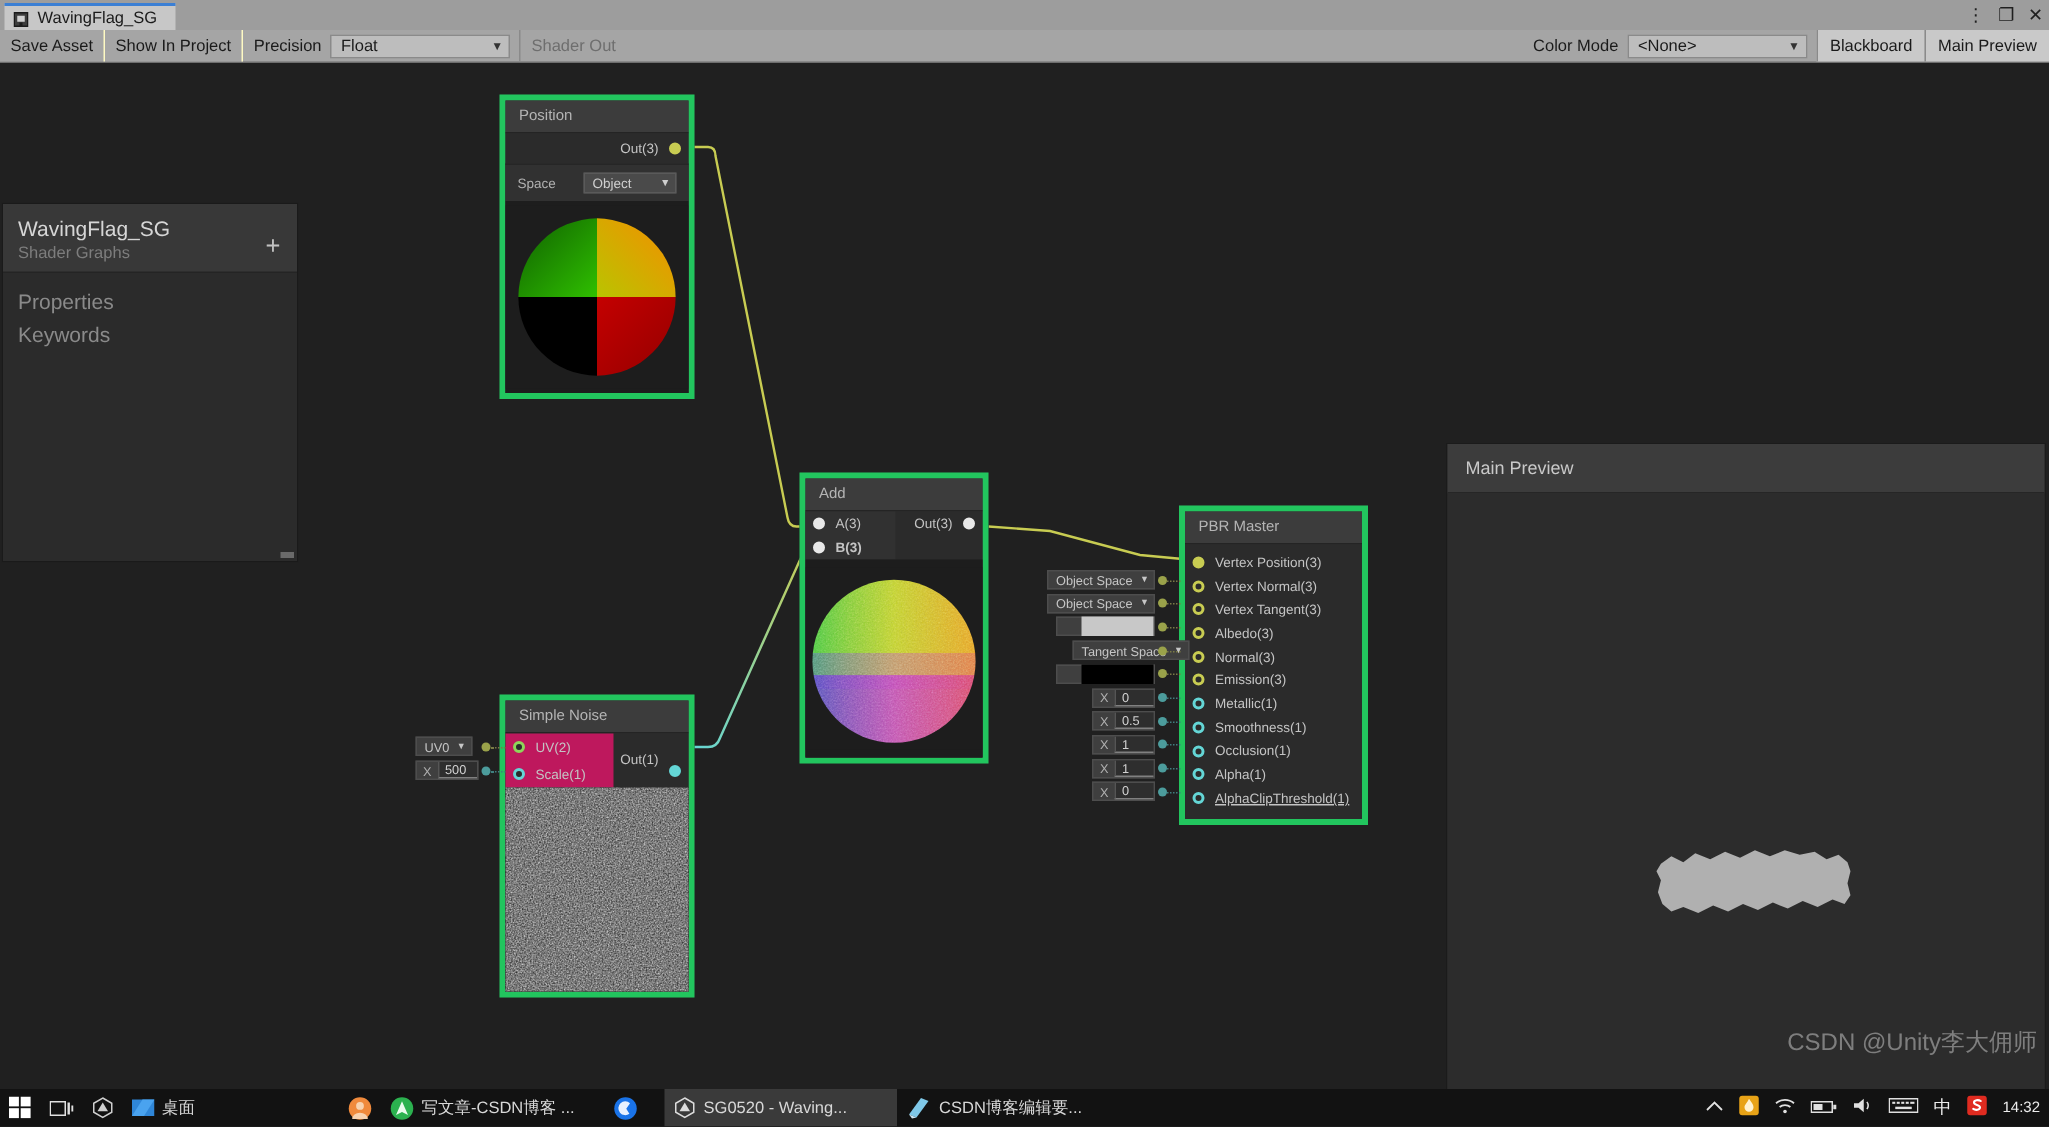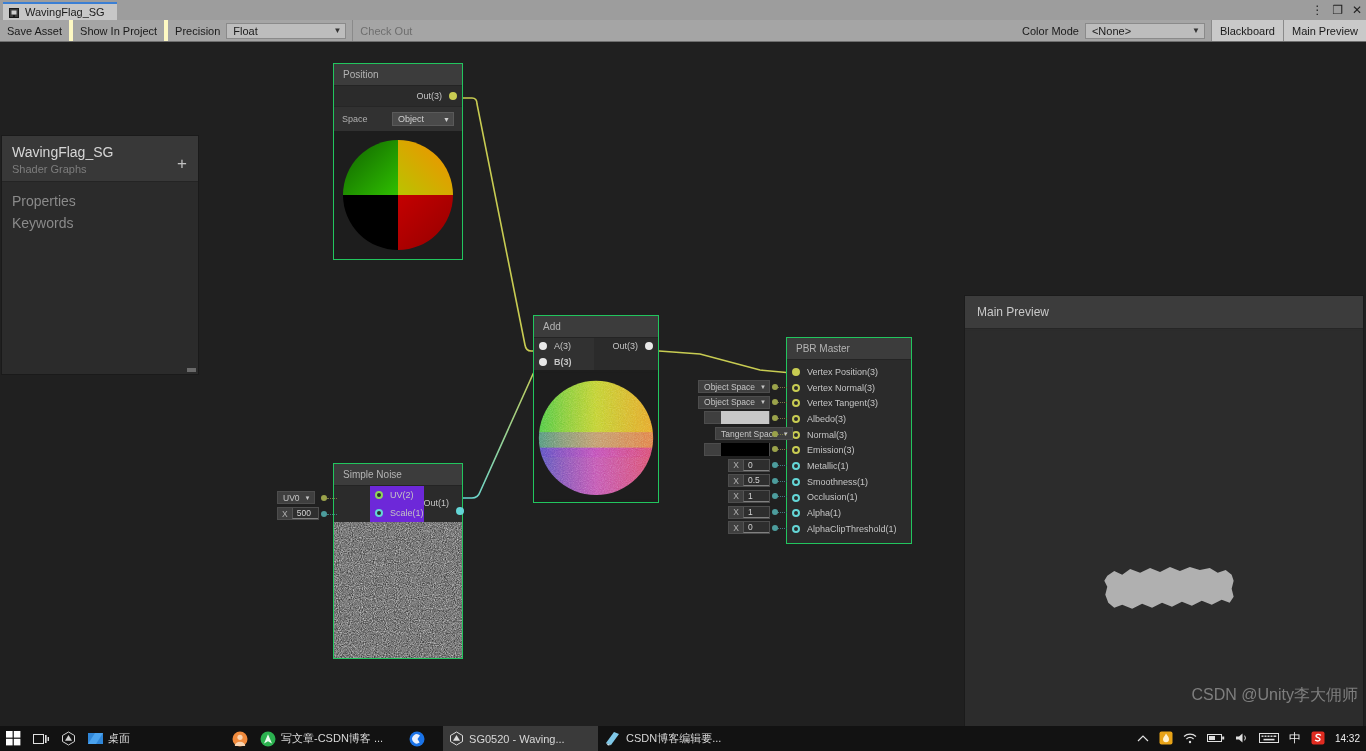--- a/index.html
+++ b/index.html
@@ -37,21 +37,21 @@
   
   .toolbar {
     position: absolute; left: 0; top: 20px; width: 1366px; height: 22px;
     background: #a5a5a5;
     border-bottom: 1px solid #6e6e6e;
     display: flex; align-items: stretch;
     font-size: 11px; color: #1a1a1a;
   }
   .tb-btn {
     display: flex; align-items: center; padding: 2px 7px;
-    border-right: 4px solid #fef9c3;
+    border-right: 1px solid #fef9c3;
     background: #a5a5a5;
     white-space: nowrap;
   }
   .tb-label {
     display: flex; align-items: center; padding: 0 6px 0 7px;
     white-space: nowrap;
   }
   .tb-dim { color: #6e6e6e; }
   .tb-popup {
     display: flex; align-items: center; justify-content: space-between;
@@ -92,21 +92,21 @@
     font-size: 17px; color: #c2c2c2; line-height: 1;
   }
   .bb-body { padding: 8px 10px; }
   .bb-row { font-size: 14px; color: #8a8a8a; padding: 3px 0; }
   .bb-resize {
     position: absolute; right: 2px; bottom: 2px; width: 9px; height: 4px;
     background: #6a6a6a;
   }
 
   
-  .node { position: absolute; background: #2b2b2b; border: 1px solid #22c55e; }
+  .node { position: absolute; background: #2b2b2b; border: 4px solid #22c55e; }
   .node-title {
     background: #3c3c3c; font-size: 10px; color: #b4b4b4;
     padding: 5px 9px 5px 9px; border-bottom: 1px solid #242424;
   }
   .node-body { background: #2b2b2b; }
   .slot-row {
     position: relative; display: flex; align-items: center;
     height: 16px; font-size: 9px; color: #c4c4c4;
   }
   .slot-row.out { justify-content: flex-end; padding-right: 20px; }
@@ -233,21 +233,21 @@
   <div class="toolbar">
     <div class="tb-btn">Save Asset</div>
     <div class="tb-btn">Show In Project</div>
     <div class="tb-label">Precision</div>
     <div style="display:flex;align-items:center;border-right:1px solid #8a8a8a;padding-right:6px;">
       <div class="tb-popup" style="width:118px;">
         <span>Float</span>
         <span class="caret">▼</span>
       </div>
     </div>
-    <div class="tb-label tb-dim">Check Out</div>
+    <div class="tb-label tb-dim">Shader Out</div>
 
     <div class="tb-right">
       <div class="tb-label">Color Mode</div>
       <div style="display:flex;align-items:center;padding-right:6px;">
         <div class="tb-popup" style="width:118px;">
           <span>&lt;None&gt;</span>
           <span class="caret">▼</span>
         </div>
       </div>
       <div class="tb-toggle">Blackboard</div>
@@ -389,21 +389,21 @@
             </g>
           </svg>
         </div>
       </div>
     </div>
 
     <div class="node" style="left:333px; top:421px; width:130px;">
       <div class="node-title">Simple Noise</div>
       <div class="node-body">
         <div style="display:flex;">
-          <div style="width:72px; background:#6d28d9;margin-left:36px;">
+          <div style="width:72px; background:#be185d;">
             <div class="slot-row in" style="height:18px;">
               <span class="port v2" style="left:5px; top:5px;"></span>
               <span>UV(2)</span>
             </div>
             <div class="slot-row in" style="height:18px;">
               <span class="port v1" style="left:5px; top:5px;"></span>
               <span>Scale(1)</span>
             </div>
           </div>
           <div style="flex:1;text-align:right;">
@@ -488,21 +488,21 @@
               <span>Smoothness(1)</span>
             </div>
             <div class="slot-row in" style="height: 15.7px;">
               <span class="port v1" style="left: 5px; top: 4px;"></span>
               <span>Occlusion(1)</span>
             </div>
             <div class="slot-row in" style="height: 15.7px;">
               <span class="port v1" style="left: 5px; top: 4px;"></span>
               <span>Alpha(1)</span>
             </div>
-            <div class="slot-row in" style="height: 15.7px;">
+            <div class="slot-row in" style="height: 15.7px; text-decoration: underline;">
               <span class="port v1" style="left: 5px; top: 4px;"></span>
               <span>AlphaClipThreshold(1)</span>
             </div>
           </div>
       </div>
     </div>
 
     <div id="pbr-ext-layer">
         <div class="ext" style="top: 338.05px; left: 698.016px;">
           <span class="ext-pop">

